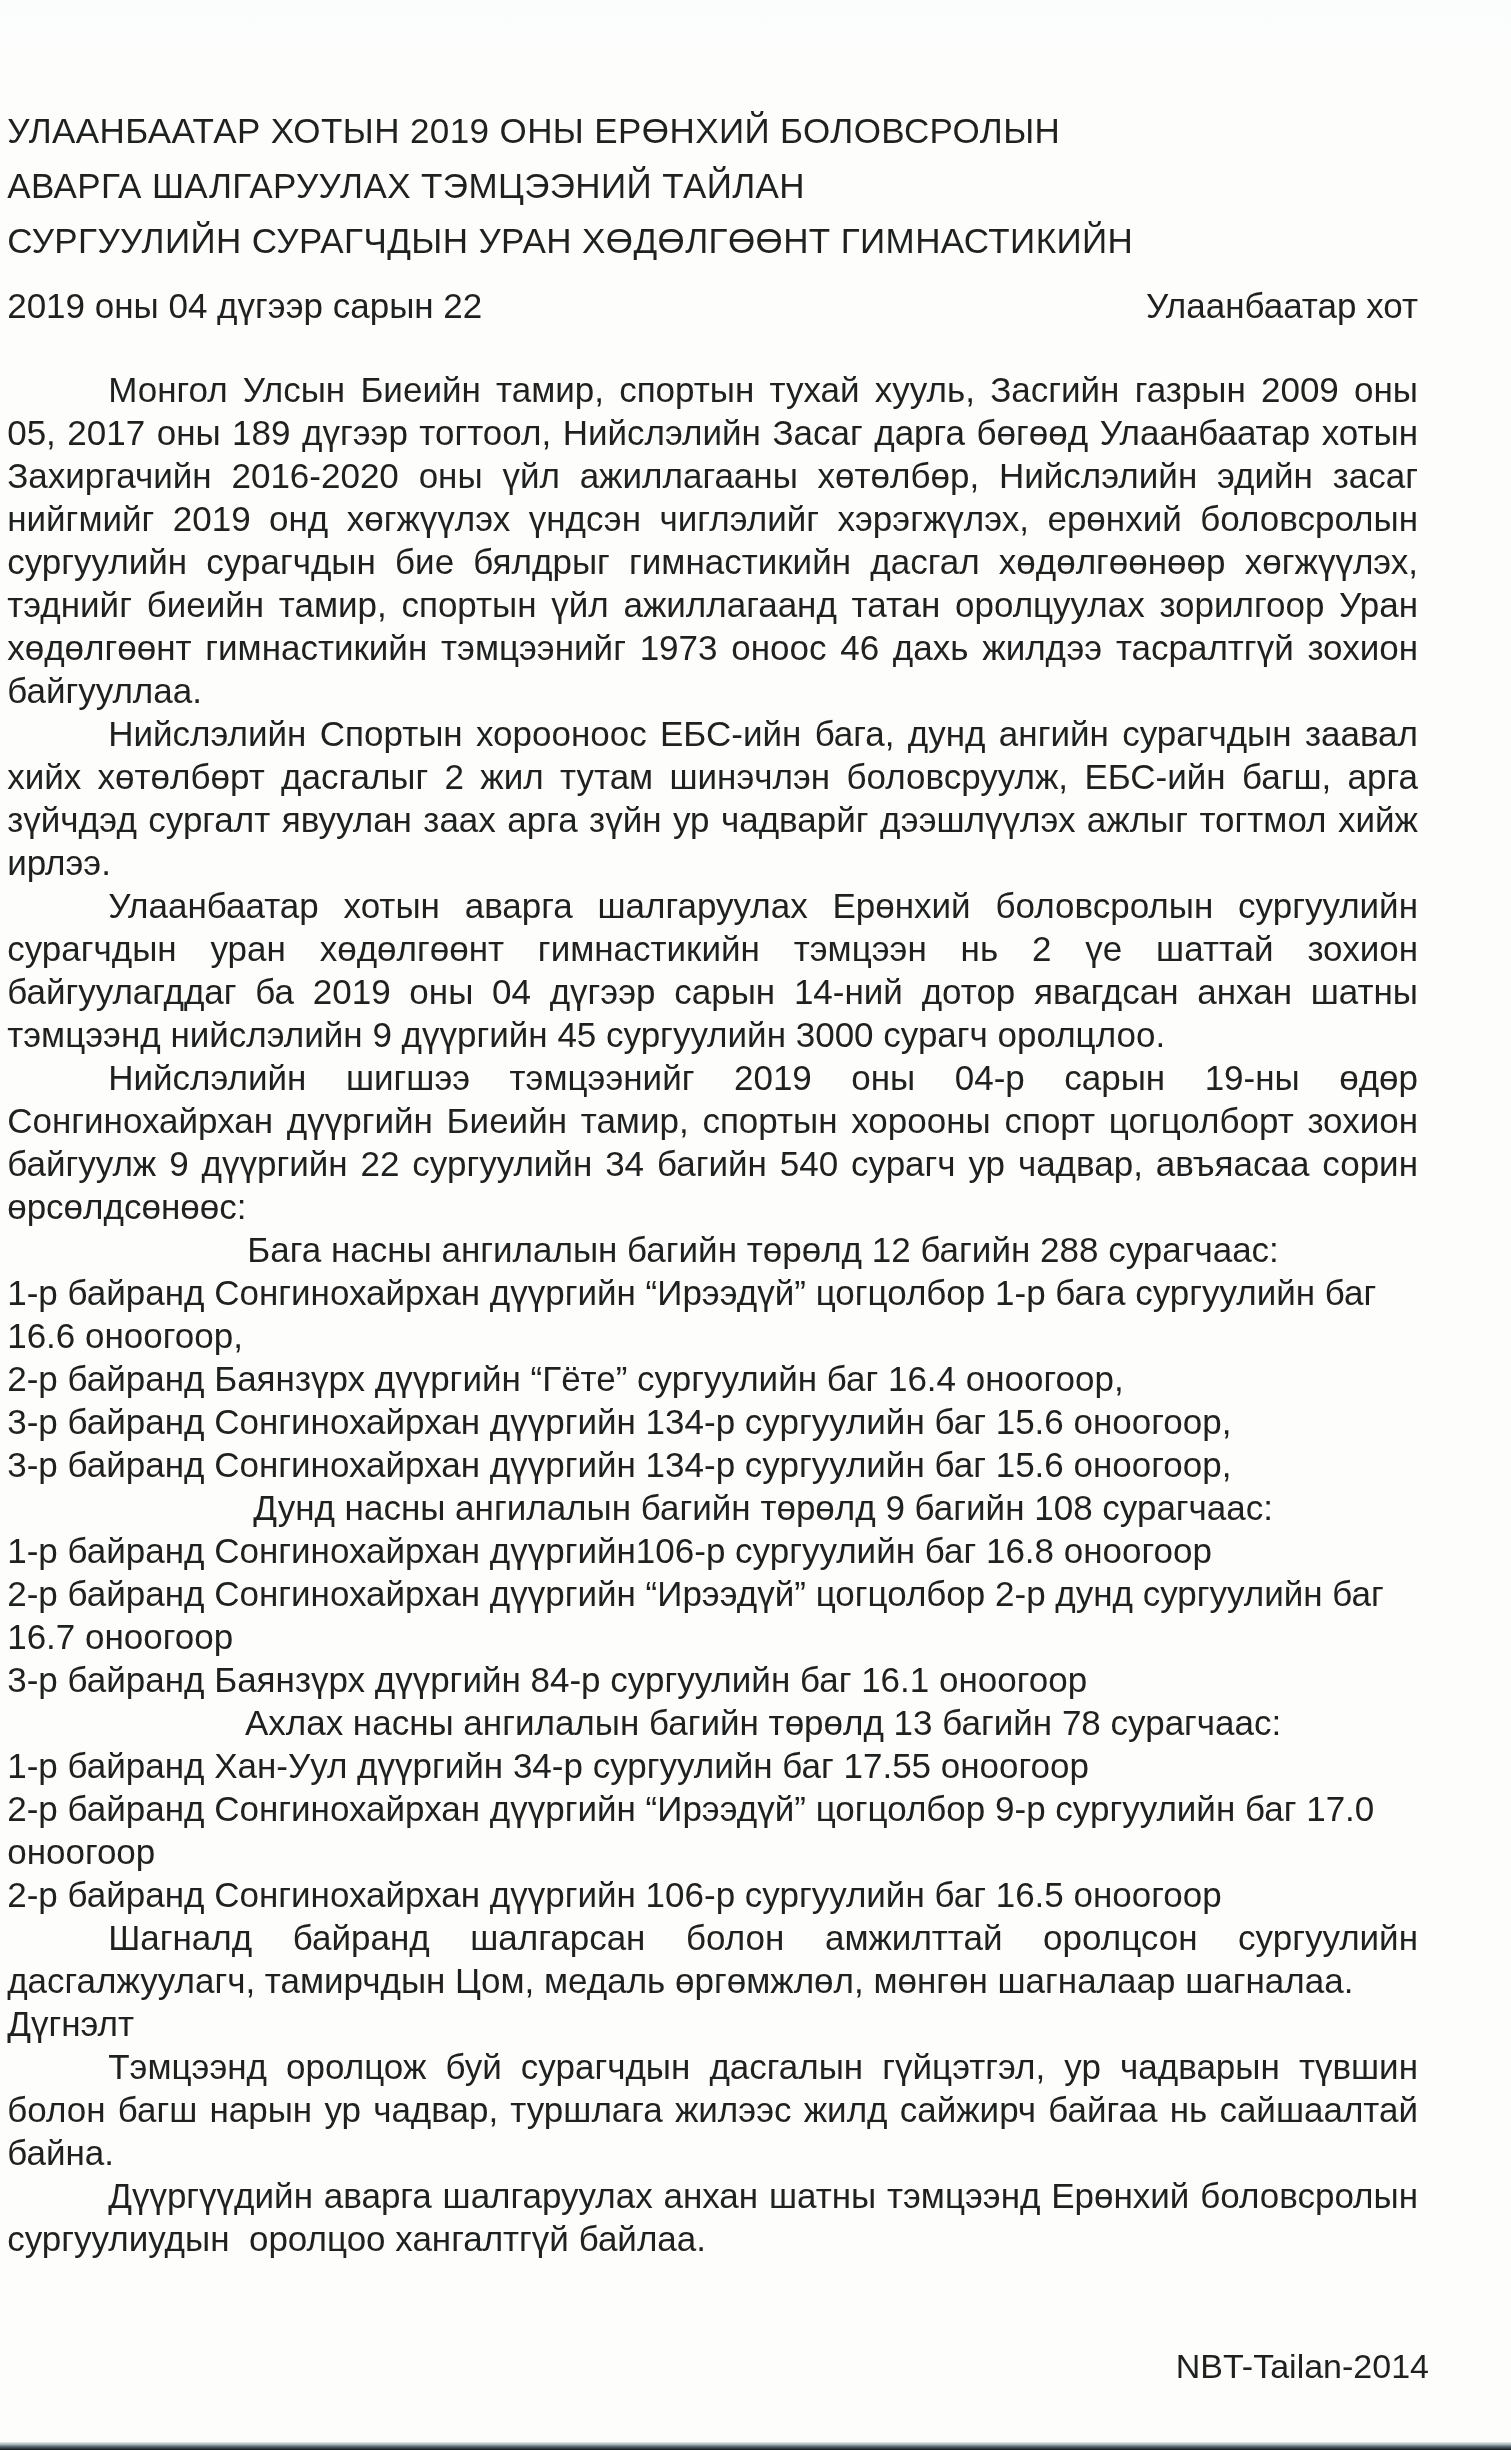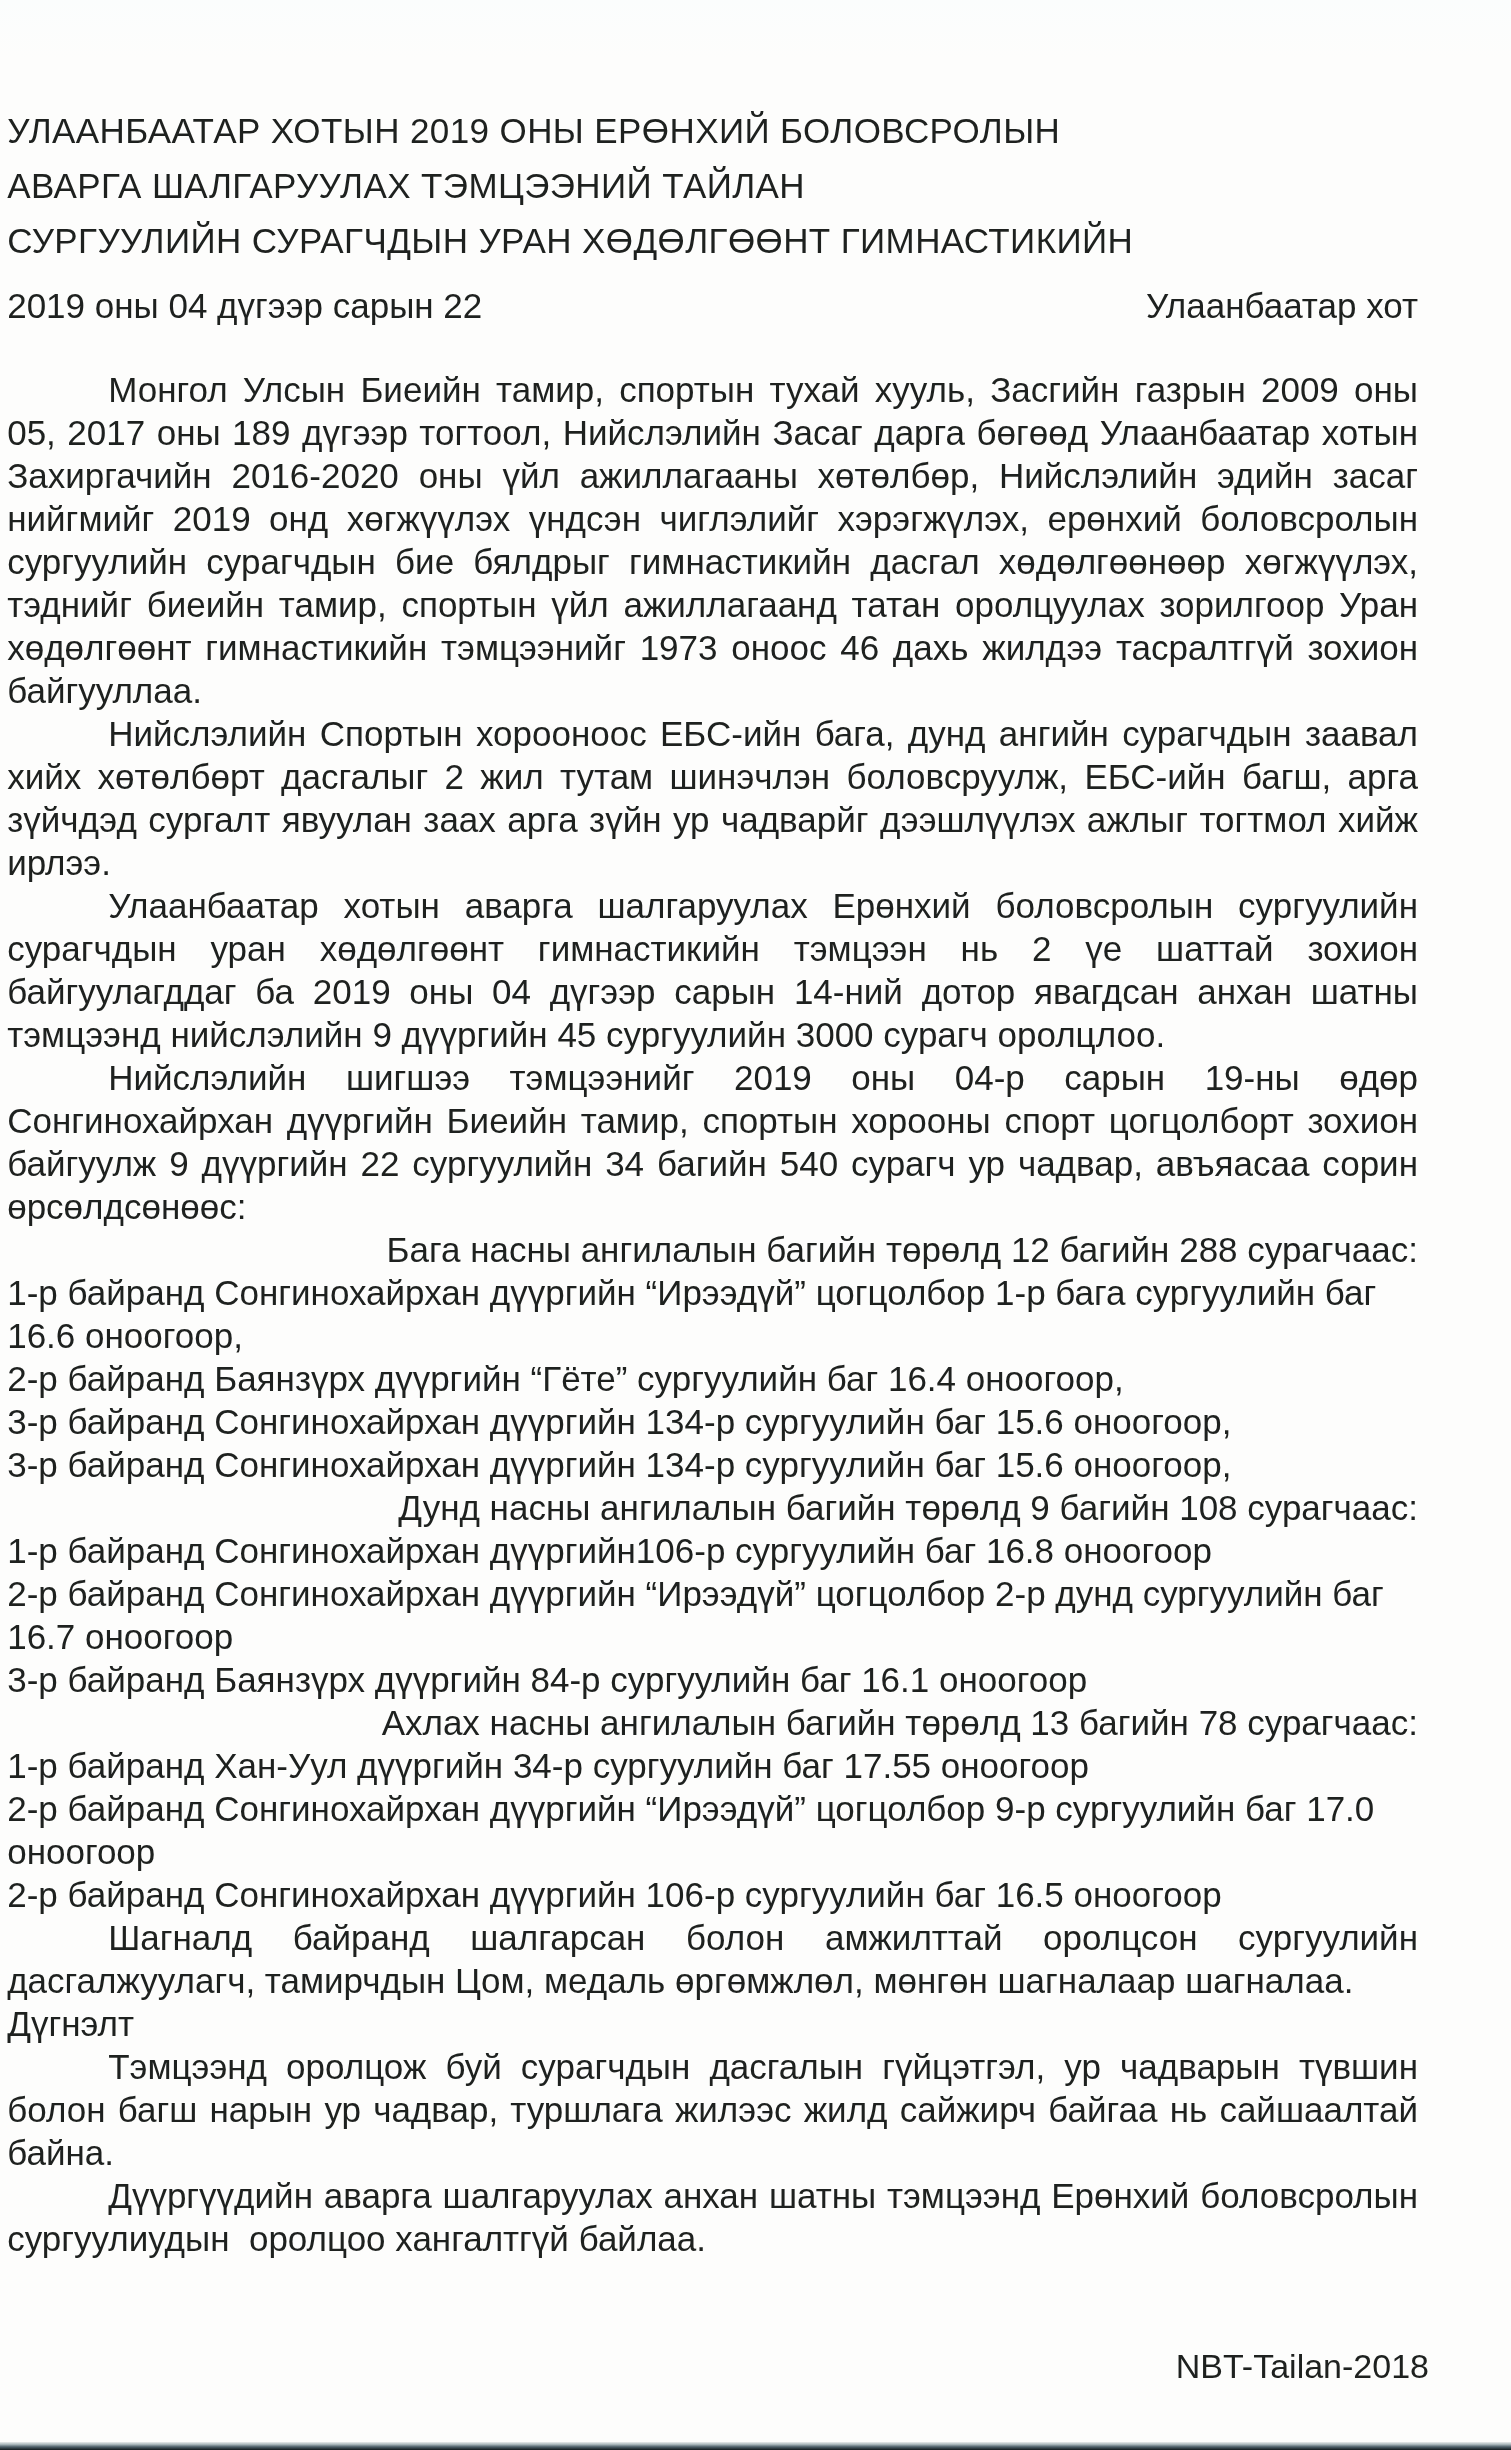--- a/index.html
+++ b/index.html
@@ -37,21 +37,21 @@
     margin-top: 41px;
     font-size: 35px;
     line-height: 43px;
   }
   .body-text p { margin: 0; white-space: pre-wrap; }
   .para {
     text-align: justify;
     text-indent: 101px;
   }
   .subhead {
-    text-align: right;
+    text-align: center;
     text-indent: 101px;
   }
   .item {
     text-align: left;
     text-indent: 0;
   }
   .plain-label {
     text-align: left;
     text-indent: 0;
   }
@@ -108,17 +108,17 @@
     <p class="item">1-р байранд Хан-Уул дүүргийн 34-р сургуулийн баг 17.55 оноогоор</p>
     <p class="item">2-р байранд Сонгинохайрхан дүүргийн “Ирээдүй” цогцолбор 9-р сургуулийн баг 17.0 оноогоор</p>
     <p class="item">2-р байранд Сонгинохайрхан дүүргийн 106-р сургуулийн баг 16.5 оноогоор</p>
 
     <p class="para">Шагналд байранд шалгарсан болон амжилттай оролцсон сургуулийн дасгалжуулагч, тамирчдын Цом, медаль өргөмжлөл, мөнгөн шагналаар шагналаа.</p>
     <p class="plain-label">Дүгнэлт</p>
     <p class="para">Тэмцээнд оролцож буй сурагчдын дасгалын гүйцэтгэл, ур чадварын түвшин болон багш нарын ур чадвар, туршлага жилээс жилд сайжирч байгаа нь сайшаалтай байна.</p>
     <p class="para">Дүүргүүдийн аварга шалгаруулах анхан шатны тэмцээнд Ерөнхий боловсролын сургуулиудын  оролцоо хангалтгүй байлаа.</p>
   </div>
 
-  <div class="footer-code">NBT-Tailan-2018</div>
+  <div class="footer-code">NBT-Tailan-2014</div>
 
   <div class="scan-bar"></div>
 </div>
 
 
 </body></html>

